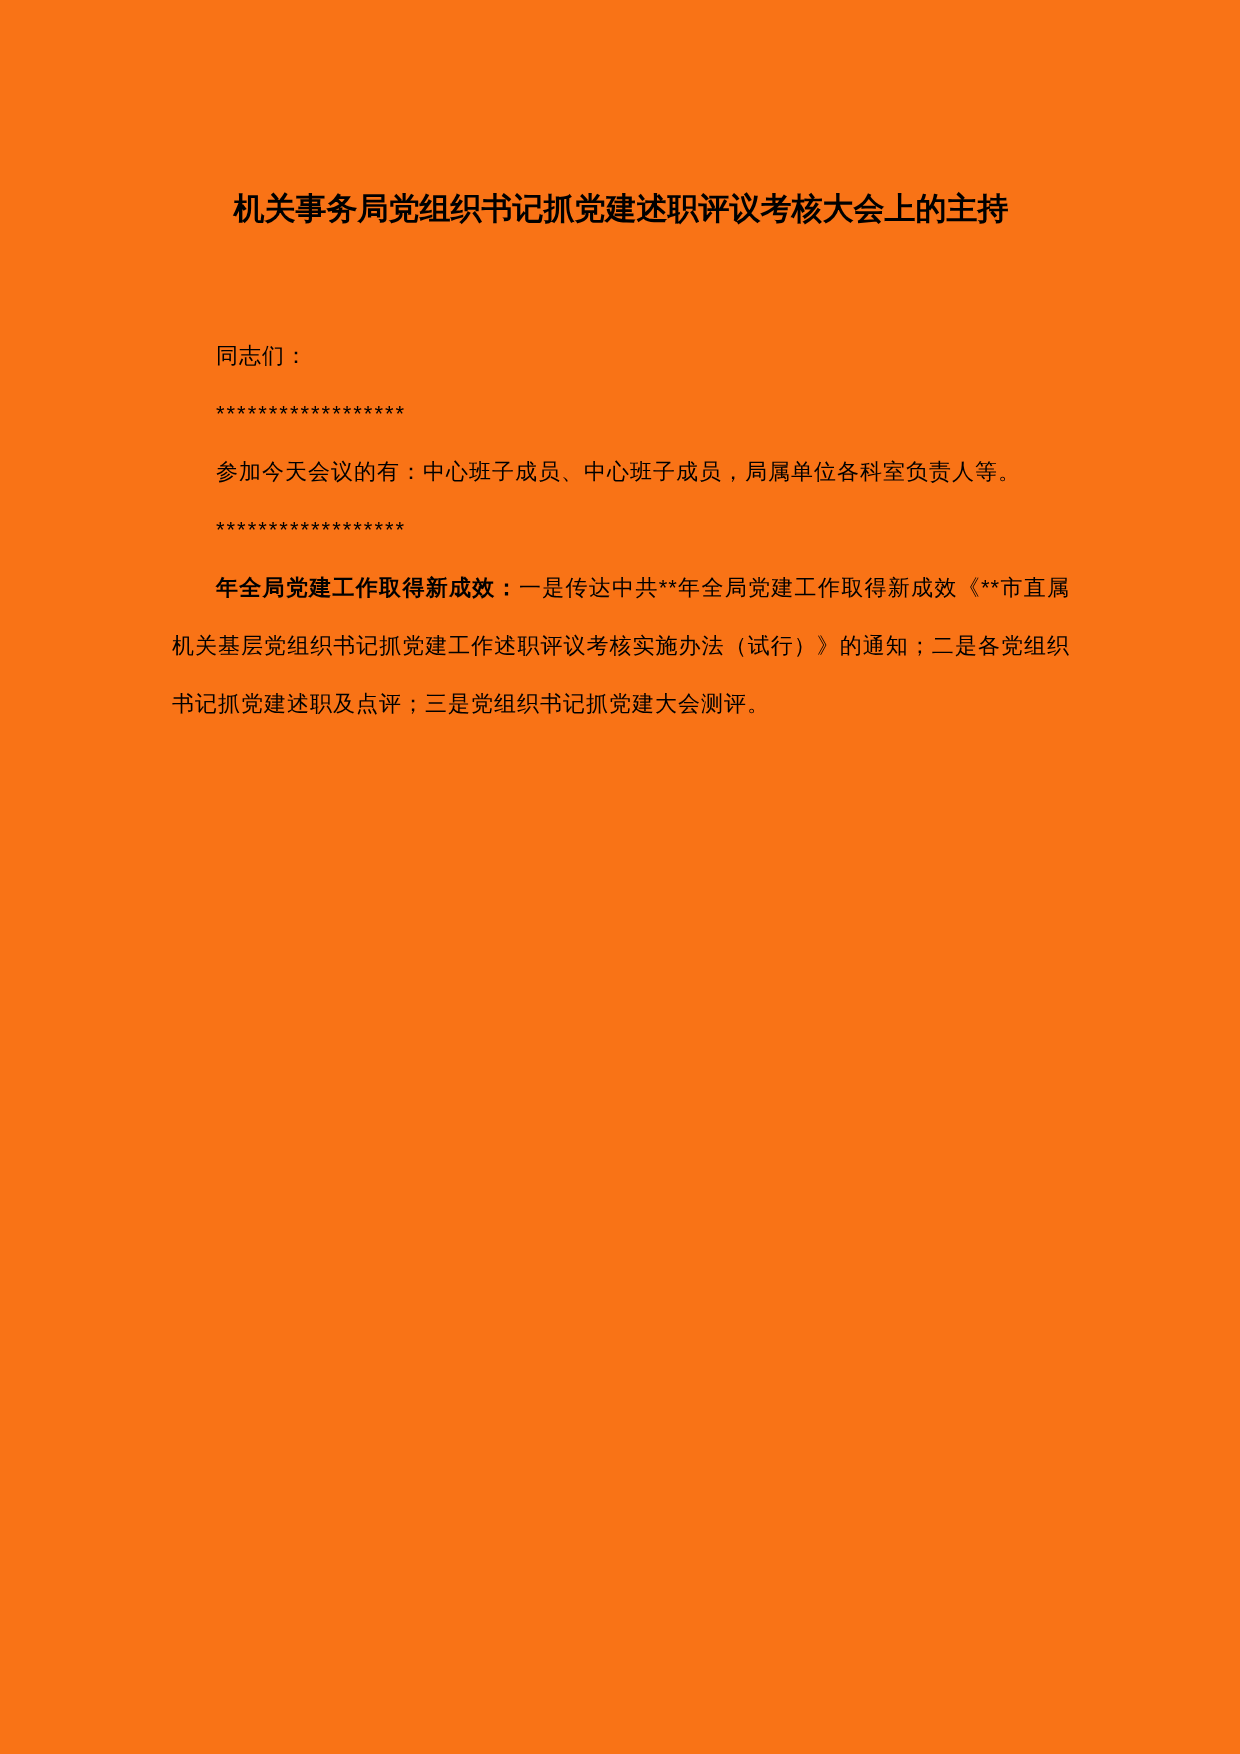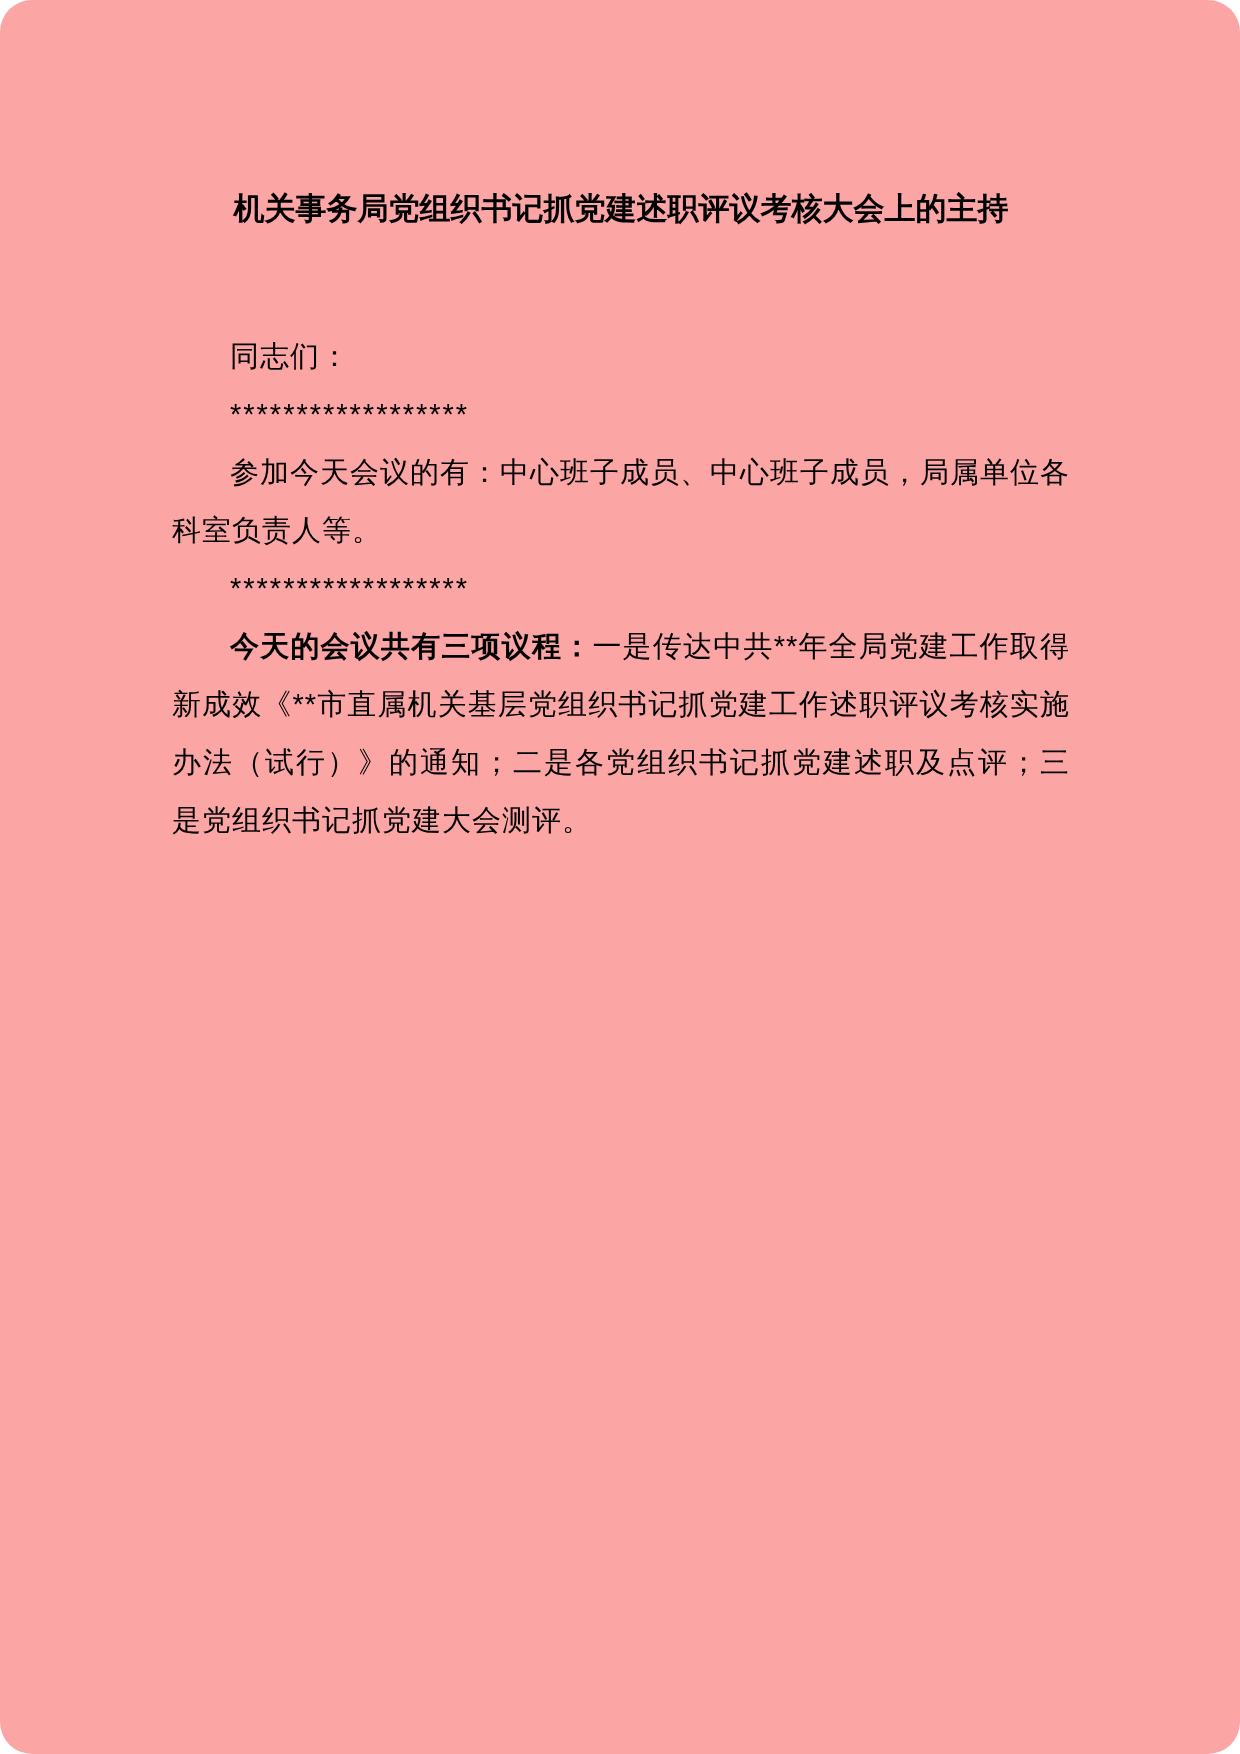--- a/index.html
+++ b/index.html
@@ -5,43 +5,42 @@
   html, body {
     margin: 0;
     padding: 0;
     background: #ffffff;
   }
   .page {
     position: relative;
     width: 1240px;
     height: 1754px;
     margin: 0 auto;
-    background: #fca5a5;
+    background: #f97316;
     box-sizing: border-box;
     padding: 190px 170px 0 172px;
     font-family: "Liberation Sans", "DejaVu Sans", sans-serif;
     color: #000000;
-    border-radius: 32px;
   }
   .doc-title {
     margin: 0 0 100px 0;
     font-size: 31px;
     font-weight: bold;
     text-align: center;
     line-height: 1.2;
   }
   .title-line {
     display: block;
   }
   .title-line + .title-line {
     margin-top: 108px;
   }
   .doc-body p {
     margin: 0;
-    font-size: 29px;
+    font-size: 22px;
     line-height: 58px;
     text-indent: 2em;
     text-align: justify;
     letter-spacing: 1px;
   }
   .doc-body p.stars {
     text-align: left;
     letter-spacing: 2px;
   }
   .lead-bold {
@@ -62,17 +61,17 @@
     <p>同志们：</p>
 
 
 
     <p class="stars">******************</p>
 
     <p>参加今天会议的有：中心班子成员、中心班子成员，局属单位各科室负责人等。</p>
 
     <p class="stars">******************</p>
 
-    <p><strong class="lead-bold">今天的会议共有三项议程：</strong><span>一是传达中共**年全局党建工作取得新成效《**市直属机关基层党组织书记抓党建工作述职评议考核实施办法（试行）》的通知；二是各党组织书记抓党建述职及点评；三是党组织书记抓党建大会测评。</span></p>
+    <p><strong class="lead-bold">年全局党建工作取得新成效：</strong><span>一是传达中共**年全局党建工作取得新成效《**市直属机关基层党组织书记抓党建工作述职评议考核实施办法（试行）》的通知；二是各党组织书记抓党建述职及点评；三是党组织书记抓党建大会测评。</span></p>
 
   </div>
 
 </div>
 
 </body></html>

